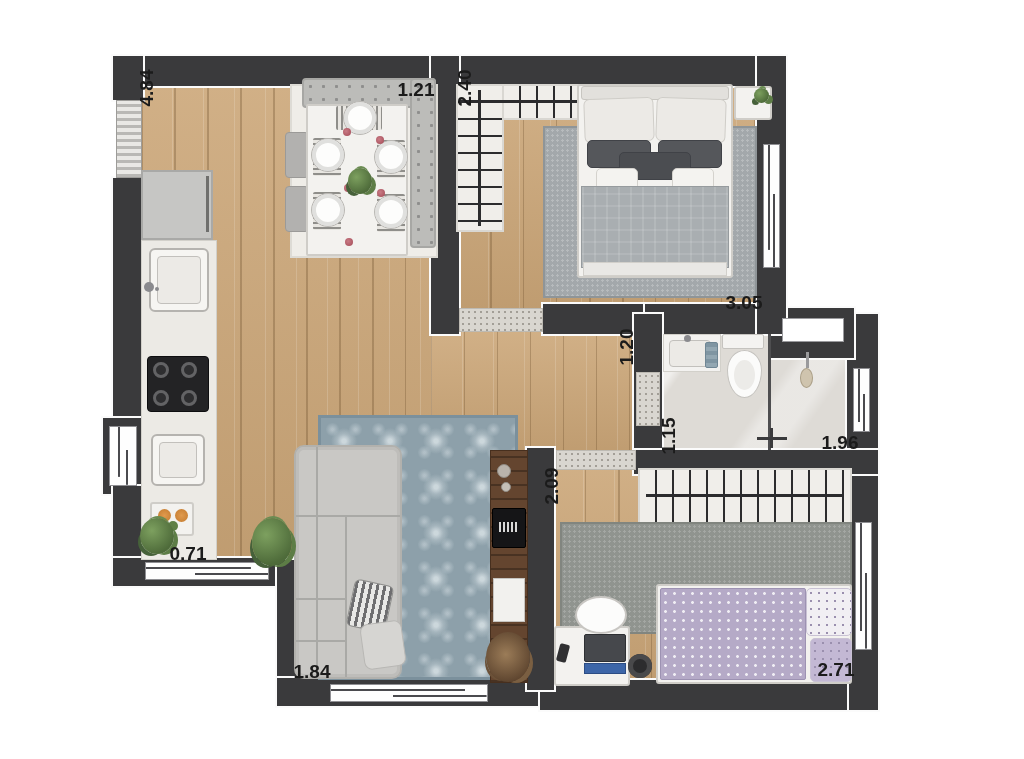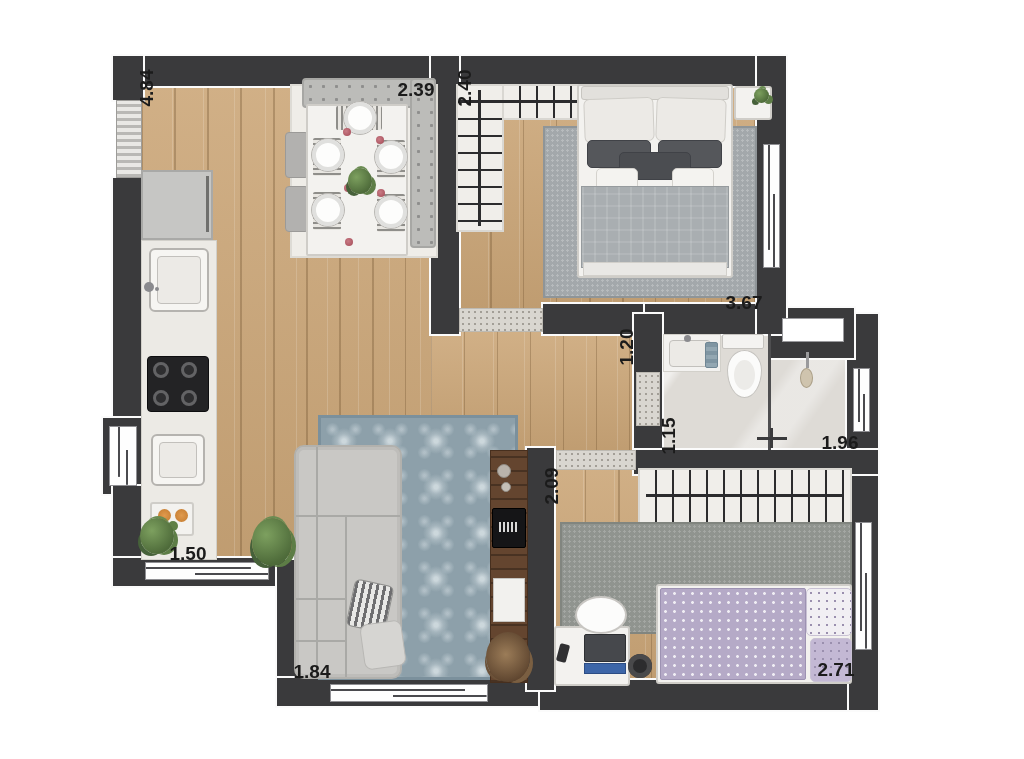--- a/index.html
+++ b/index.html
@@ -222,24 +222,24 @@
   <div class="a pillow-dots" style="left:806px;top:588px;width:46px;height:48px;"></div>
   <div class="a pillow-dots" style="left:810px;top:638px;width:42px;height:44px;background-color:#c3b8d4;"></div>
   <div class="a white-furn" style="left:554px;top:626px;width:76px;height:60px;"></div>
   <div class="a" style="left:575px;top:596px;width:52px;height:38px;background:#fcfcfb;border:2px solid #c8c6c2;border-radius:50%;"></div>
   <div class="a" style="left:584px;top:634px;width:42px;height:28px;background:#46484c;border:1px solid #2e3033;border-radius:2px;"></div>
   <div class="a" style="left:584px;top:663px;width:42px;height:11px;background:#3d66a8;border:1px solid #2c4d84;"></div>
   <div class="a" style="left:628px;top:654px;width:24px;height:24px;background:#2c2c2e;border-radius:50%;box-shadow:inset 0 0 0 5px #49494b;"></div>
   <div class="a" style="left:558px;top:644px;width:10px;height:18px;background:#303032;border-radius:2px;transform:rotate(15deg);"></div>
 
   <div class="dim v" style="left:146px;top:88px;">4.84</div>
-  <div class="dim" style="left:416px;top:89px;">2.39</div>
+  <div class="dim" style="left:416px;top:89px;">1.21</div>
   <div class="dim v" style="left:464px;top:88px;">2.40</div>
-  <div class="dim" style="left:744px;top:302px;">3.67</div>
+  <div class="dim" style="left:744px;top:302px;">3.05</div>
   <div class="dim v" style="left:626px;top:347px;">1.20</div>
   <div class="dim v" style="left:668px;top:436px;">1.15</div>
   <div class="dim" style="left:840px;top:442px;text-align:center;">1.96</div>
   <div class="dim v" style="left:551px;top:486px;">2.09</div>
-  <div class="dim" style="left:188px;top:553px;">1.50</div>
+  <div class="dim" style="left:188px;top:553px;">0.71</div>
   <div class="dim" style="left:312px;top:671px;">1.84</div>
   <div class="dim" style="left:836px;top:669px;">2.71</div>
 
 </div>
 
 </body></html>

